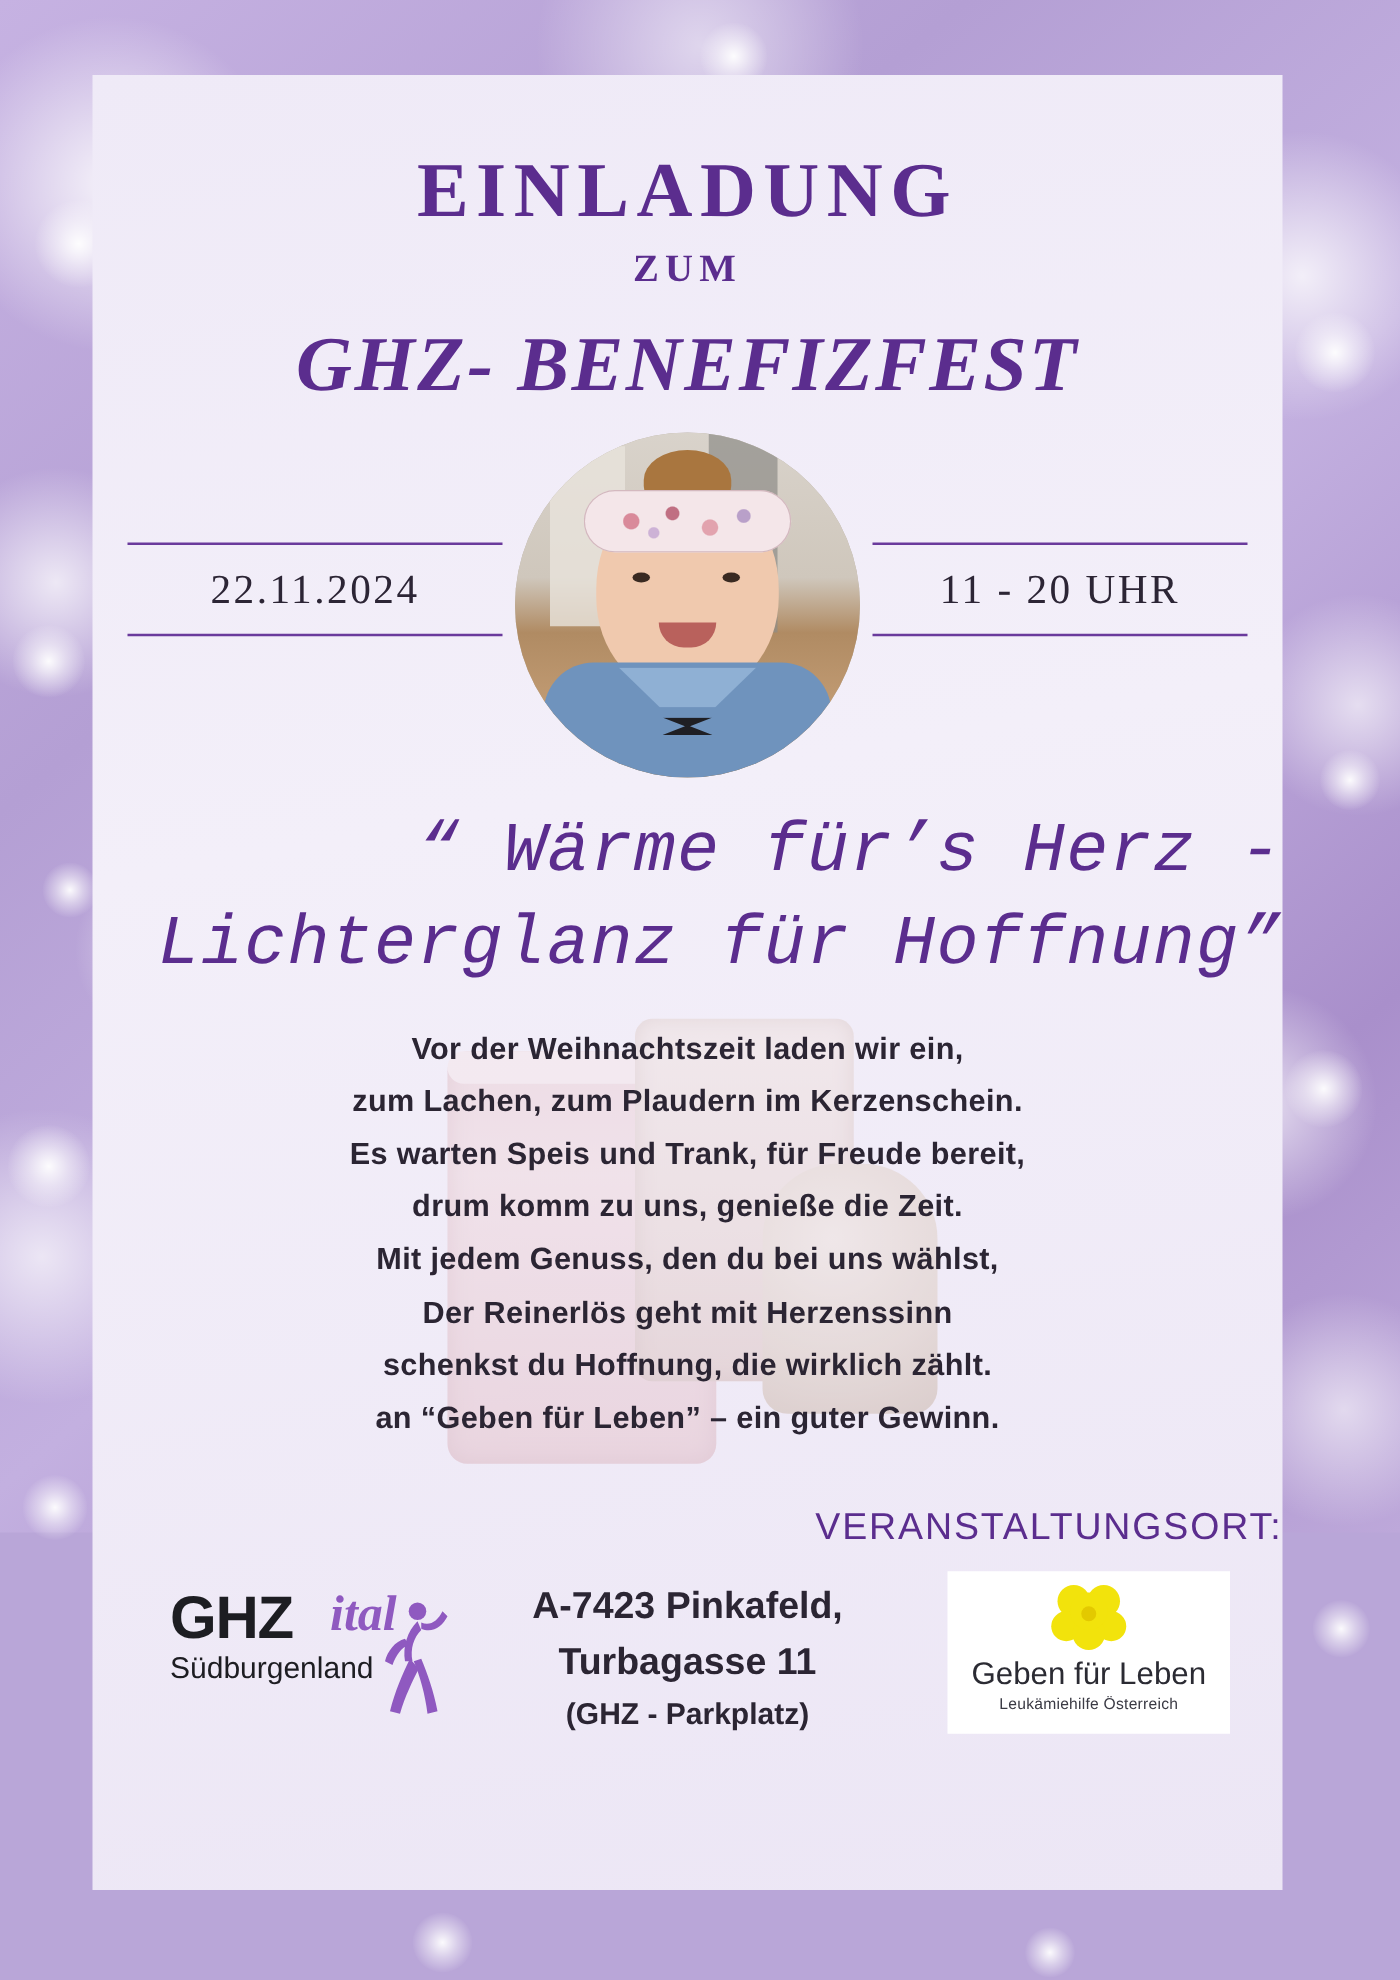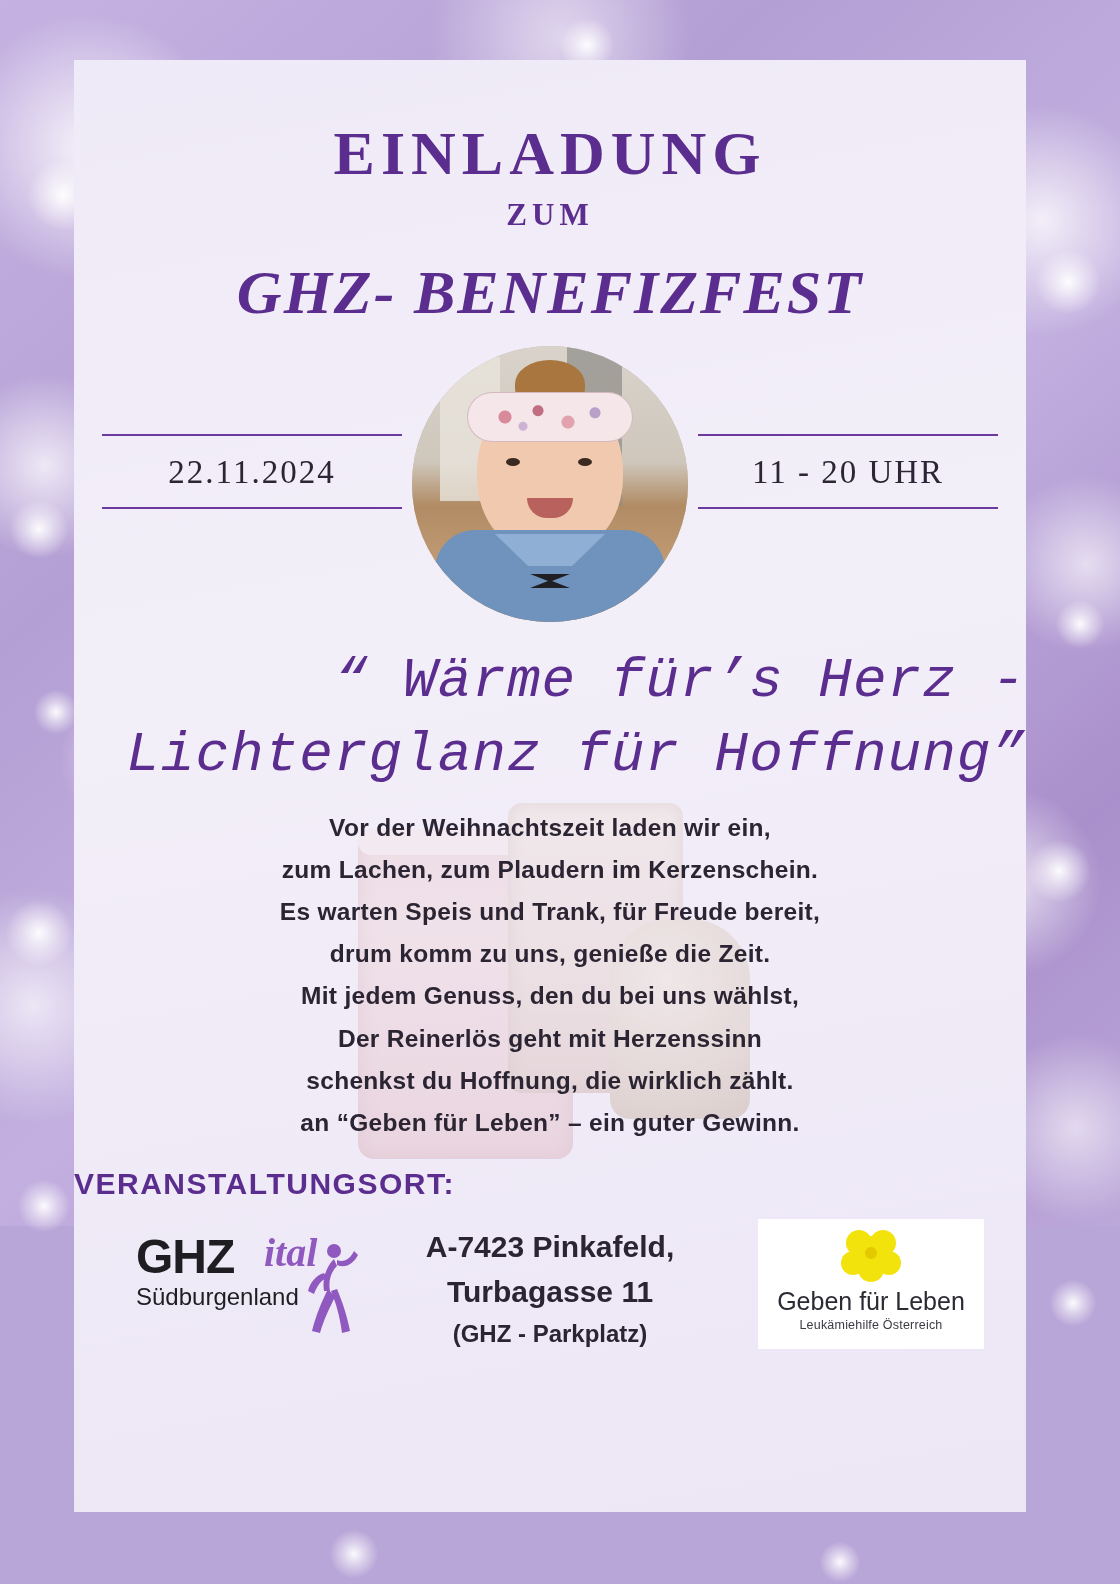--- a/index.html
+++ b/index.html
@@ -232,21 +232,21 @@
     font-style: italic;
     color: #5b2d8e;
     font-size: 56px;
     line-height: 1.33;
     margin-top: 8px;
     letter-spacing: 1px;
     padding-left: 40px;
   }
   .poem-wrap {
     position: relative;
-    margin-top: 14px;
+    margin-top: 26px;
     height: 360px;
   }
   .candles {
     position: absolute;
     left: 50%;
     transform: translateX(-50%);
     top: -8px;
     width: 420px;
     height: 360px;
     opacity: 0.45;
@@ -292,26 +292,27 @@
     position: relative;
     text-align: center;
     font-family: "Liberation Sans", sans-serif;
     font-weight: bold;
     color: #2b2533;
     font-size: 24.5px;
     line-height: 1.72;
     letter-spacing: 0.3px;
   }
   .venue-title {
-    text-align: left;
-    font-family: "Liberation Sans", sans-serif;
-    font-weight: bold;
+    text-align: right;
+    font-family: "Liberation Sans", sans-serif;
+    font-weight: normal;
     font-size: 30px;
     letter-spacing: 1.5px;
     color: #5b2d8e;
+    margin-top: 26px;
   }
   .bottom {
     position: relative;
     margin-top: 12px;
     height: 200px;
   }
   .venue-lines {
     position: absolute;
     left: 50%;
     transform: translateX(-50%);

